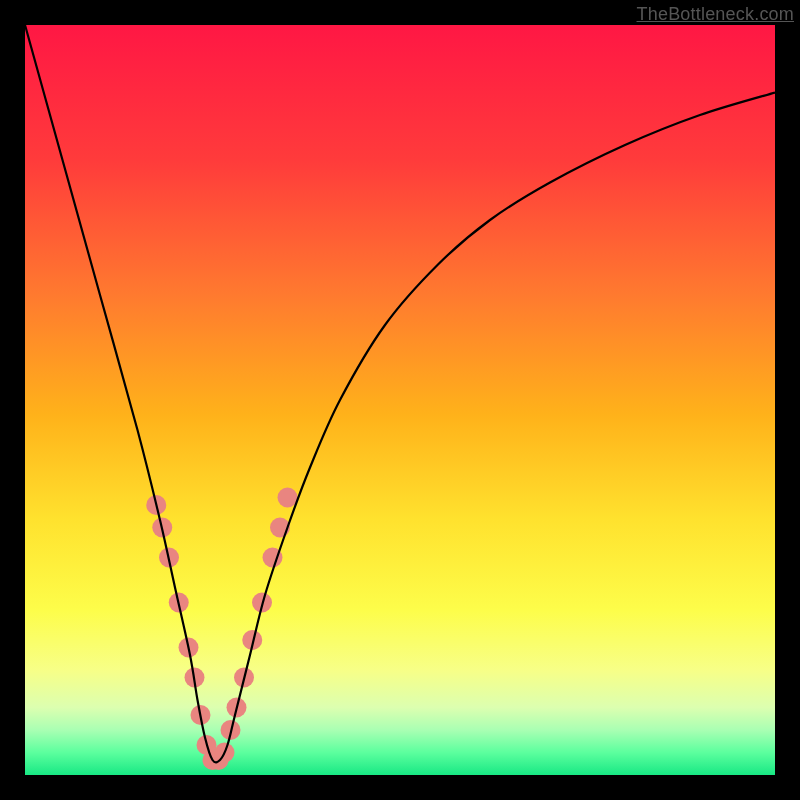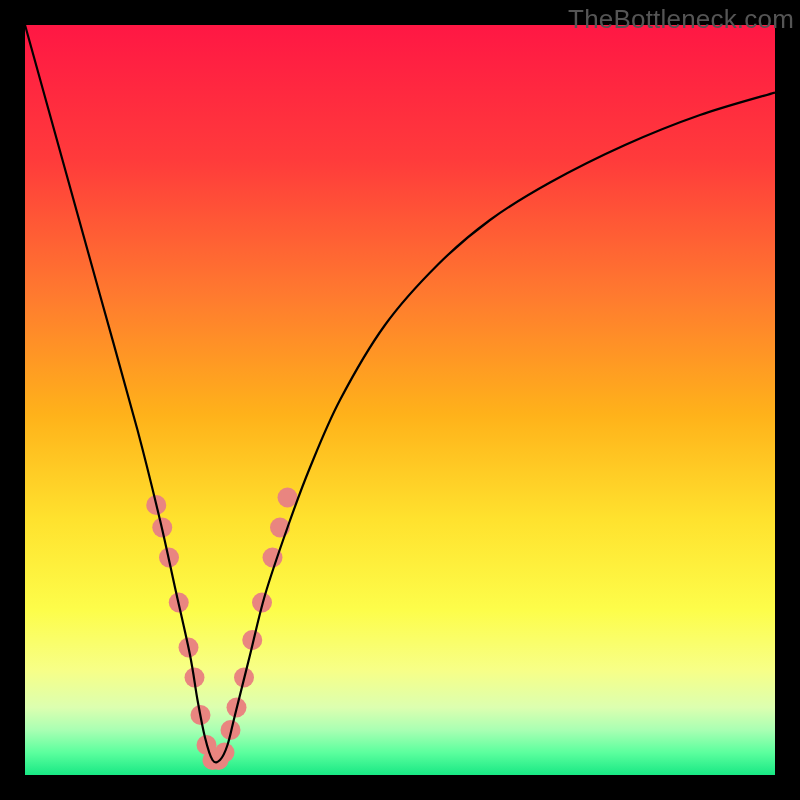--- a/index.html
+++ b/index.html
@@ -27,23 +27,24 @@
   }
   .gradient-bg {
     position: absolute;
     left: 0; top: 0; right: 0; bottom: 0;
   }
   .watermark {
     position: absolute;
     right: 6px;
     top: 4px;
     color: #555;
-    font-size: 26px;
+    font-size: 18px;
     font-weight: 400;
     letter-spacing: 0.2px;
+    text-decoration: underline;
   }
   svg.curve-layer {
     position: absolute;
     left: 0; top: 0;
     width: 750px; height: 750px;
     pointer-events: none;
   }
 </style>
 </head>
 <body>

